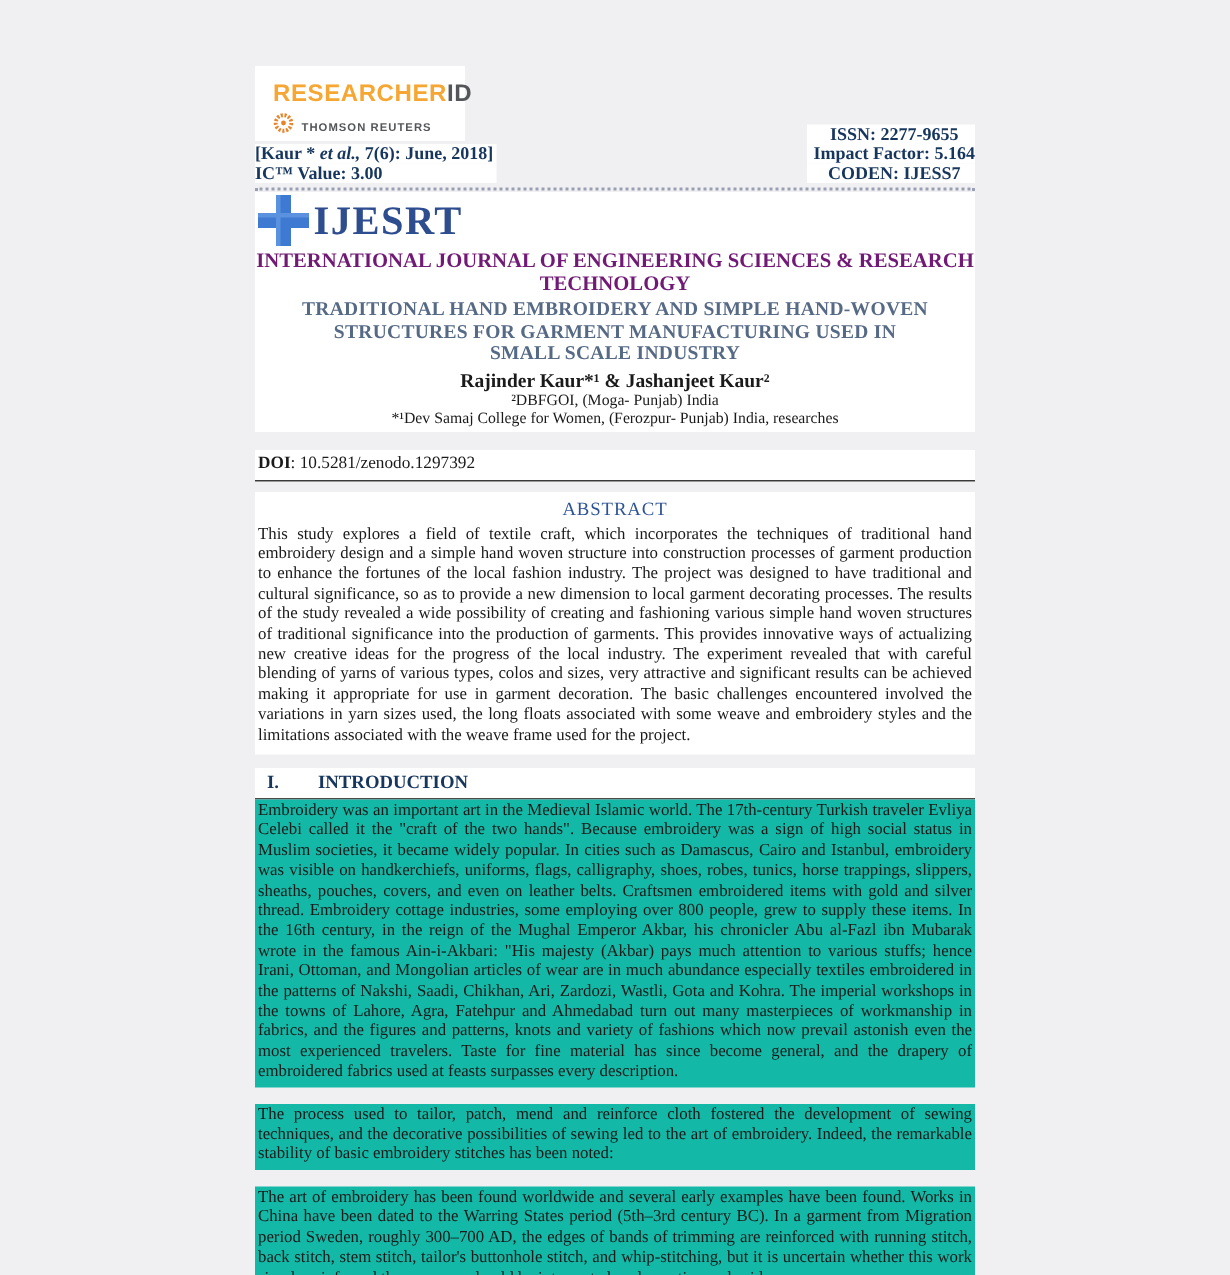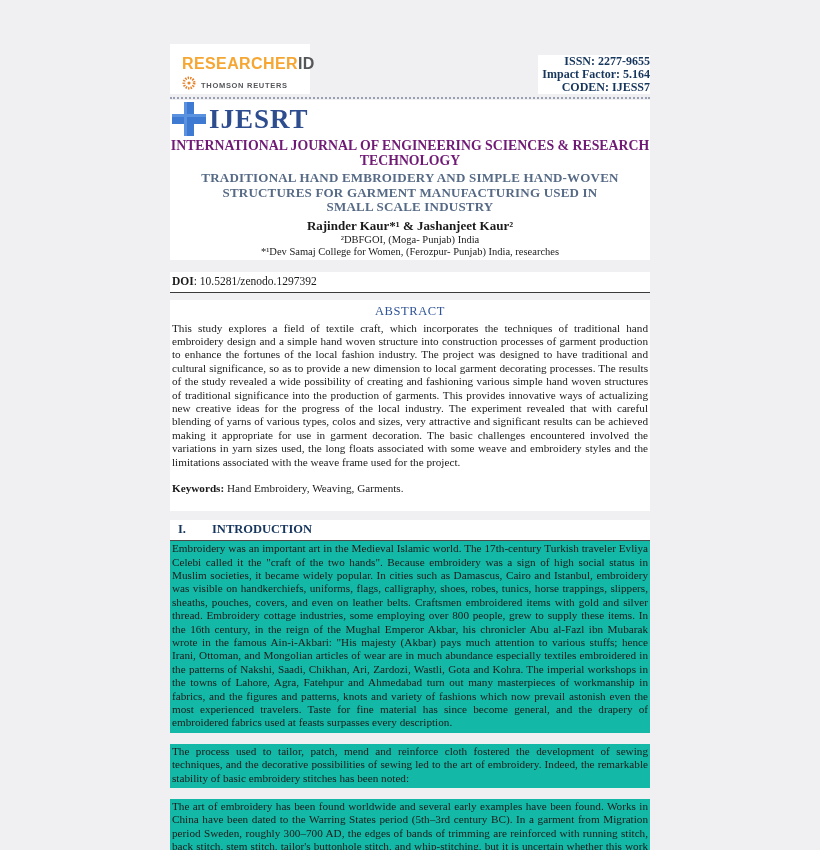--- a/index.html
+++ b/index.html
@@ -21,21 +21,21 @@
     font-family: "Liberation Sans", sans-serif;
   }
   .rid-line { font-size: 16px; line-height: 17px; letter-spacing: .4px; }
   .rid-orange { color: #f6a632; font-weight: 600; }
   .rid-id { color: #55565a; font-weight: 800; }
   .tr-line { display: flex; align-items: center; gap: 5px; margin-top: 4px; }
   .tr-text { font-size: 7.5px; font-weight: 700; color: #55565a; letter-spacing: .7px; }
   .cite-block { font-weight: 700; color: #17365d; font-size: 12px; line-height: 12px; margin-top: 2px; }
   .cite-block > div { background: #fff; padding: 0 2px 1px 0; }
   .etal { font-style: italic; }
-  .header-right { text-align: right; font-weight: 700; color: #17365d; font-size: 12px; line-height: 12px; }
+  .header-right { text-align: center; font-weight: 700; color: #17365d; font-size: 12px; line-height: 12px; }
   .header-right > div { background: #fff; padding: 0 0 1px 4px; }
 
   .dotted { border-top: 2px dotted #9aa0b4; height: 0; margin-top: 3px; }
 
   
   .masthead { background: #fff; margin-top: 1px; padding-bottom: 2px; }
   .brand-row { display: flex; align-items: center; padding: 2px 0 0 2px; }
   .plus-icon { width: 34px; height: 34px; display: inline-block; }
   .ijesrt-text { font-size: 27px; font-weight: 700; color: #2d4d8f; letter-spacing: 1px; margin-left: 3px; line-height: 30px; }
   .journal-title { font-size: 13.8px; font-weight: 700; text-align: center; margin: 2px 0 0; color: #701a75; line-height: 15px; }
@@ -78,20 +78,24 @@
         <div class="tr-line">
           <span>
             <svg width="14" height="14" viewBox="0 0 14 14">
               <circle cx="7" cy="7" r="5.2" fill="none" stroke="#e8832a" stroke-width="2.6" stroke-dasharray="1.4 1.1"></circle>
               <circle cx="7" cy="7" r="1.6" fill="#e8832a"></circle>
             </svg>
           </span>
           <span class="tr-text">THOMSON REUTERS</span>
         </div>
       </div>
+      <div class="cite-block">
+        <div><span>[Kaur * </span><span class="etal">et al.,</span><span> 7(6): June, 2018]</span></div>
+        <div>IC™ Value: 3.00</div>
+      </div>
     </div>
     <div class="header-right">
       <div>ISSN: 2277-9655</div>
       <div>Impact Factor: 5.164</div>
       <div>CODEN: IJESS7</div>
     </div>
   </div>
   <div class="dotted"></div>
 
   <div class="masthead">
@@ -113,23 +117,20 @@
     <div class="affil">*¹Dev Samaj College for Women, (Ferozpur- Punjab) India, researches</div>
   </div>
 
   <div class="doi-row">
     <span class="doi-label">DOI</span><span>: 10.5281/zenodo.1297392</span>
   </div>
 
   <div class="abstract-sec">
     <div class="abstract-head">ABSTRACT</div>
     <p class="body">This study explores a field of textile craft, which incorporates the techniques of traditional hand embroidery design and a simple hand woven structure into construction processes of garment production to enhance the fortunes of the local fashion industry. The project was designed to have traditional and cultural significance, so as to provide a new dimension to local garment decorating processes. The results of the study revealed a wide possibility of creating and fashioning various simple hand woven structures of traditional significance into the production of garments. This provides innovative ways of actualizing new creative ideas for the progress of the local industry. The experiment revealed that with careful blending of yarns of various types, colos and sizes, very attractive and significant results can be achieved making it appropriate for use in garment decoration. The basic challenges encountered involved the variations in yarn sizes used, the long floats associated with some weave and embroidery styles and the limitations associated with the weave frame used for the project.</p>
-    <p class="keywords">
-      <span class="kw-label">Keywords:</span><span> Hand Embroidery, Weaving, Garments.</span>
-    </p>
   </div>
 
   <div class="intro-sec">
     <div class="intro-head">
       <span class="intro-num">I.</span><span>INTRODUCTION</span>
     </div>
     <p class="body">Embroidery was an important art in the Medieval Islamic world. The 17th-century Turkish traveler Evliya Celebi called it the "craft of the two hands". Because embroidery was a sign of high social status in Muslim societies, it became widely popular. In cities such as Damascus, Cairo and Istanbul, embroidery was visible on handkerchiefs, uniforms, flags, calligraphy, shoes, robes, tunics, horse trappings, slippers, sheaths, pouches, covers, and even on leather belts. Craftsmen embroidered items with gold and silver thread. Embroidery cottage industries, some employing over 800 people, grew to supply these items. In the 16th century, in the reign of the Mughal Emperor Akbar, his chronicler Abu al-Fazl ibn Mubarak wrote in the famous Ain-i-Akbari: "His majesty (Akbar) pays much attention to various stuffs; hence Irani, Ottoman, and Mongolian articles of wear are in much abundance especially textiles embroidered in the patterns of Nakshi, Saadi, Chikhan, Ari, Zardozi, Wastli, Gota and Kohra.  The imperial workshops in the towns of Lahore, Agra, Fatehpur and Ahmedabad turn out many masterpieces of workmanship in fabrics, and the figures and patterns, knots and variety of fashions which now prevail astonish even the most experienced travelers. Taste for fine material has since become general, and the drapery of embroidered fabrics used at feasts surpasses every description.</p>
     <div class="gap"></div>
     <p class="body">The process used to tailor, patch, mend and reinforce cloth fostered the development of sewing techniques, and the decorative possibilities of sewing led to the art of embroidery. Indeed, the remarkable stability of basic embroidery stitches has been noted:</p>
     <div class="gap"></div>

